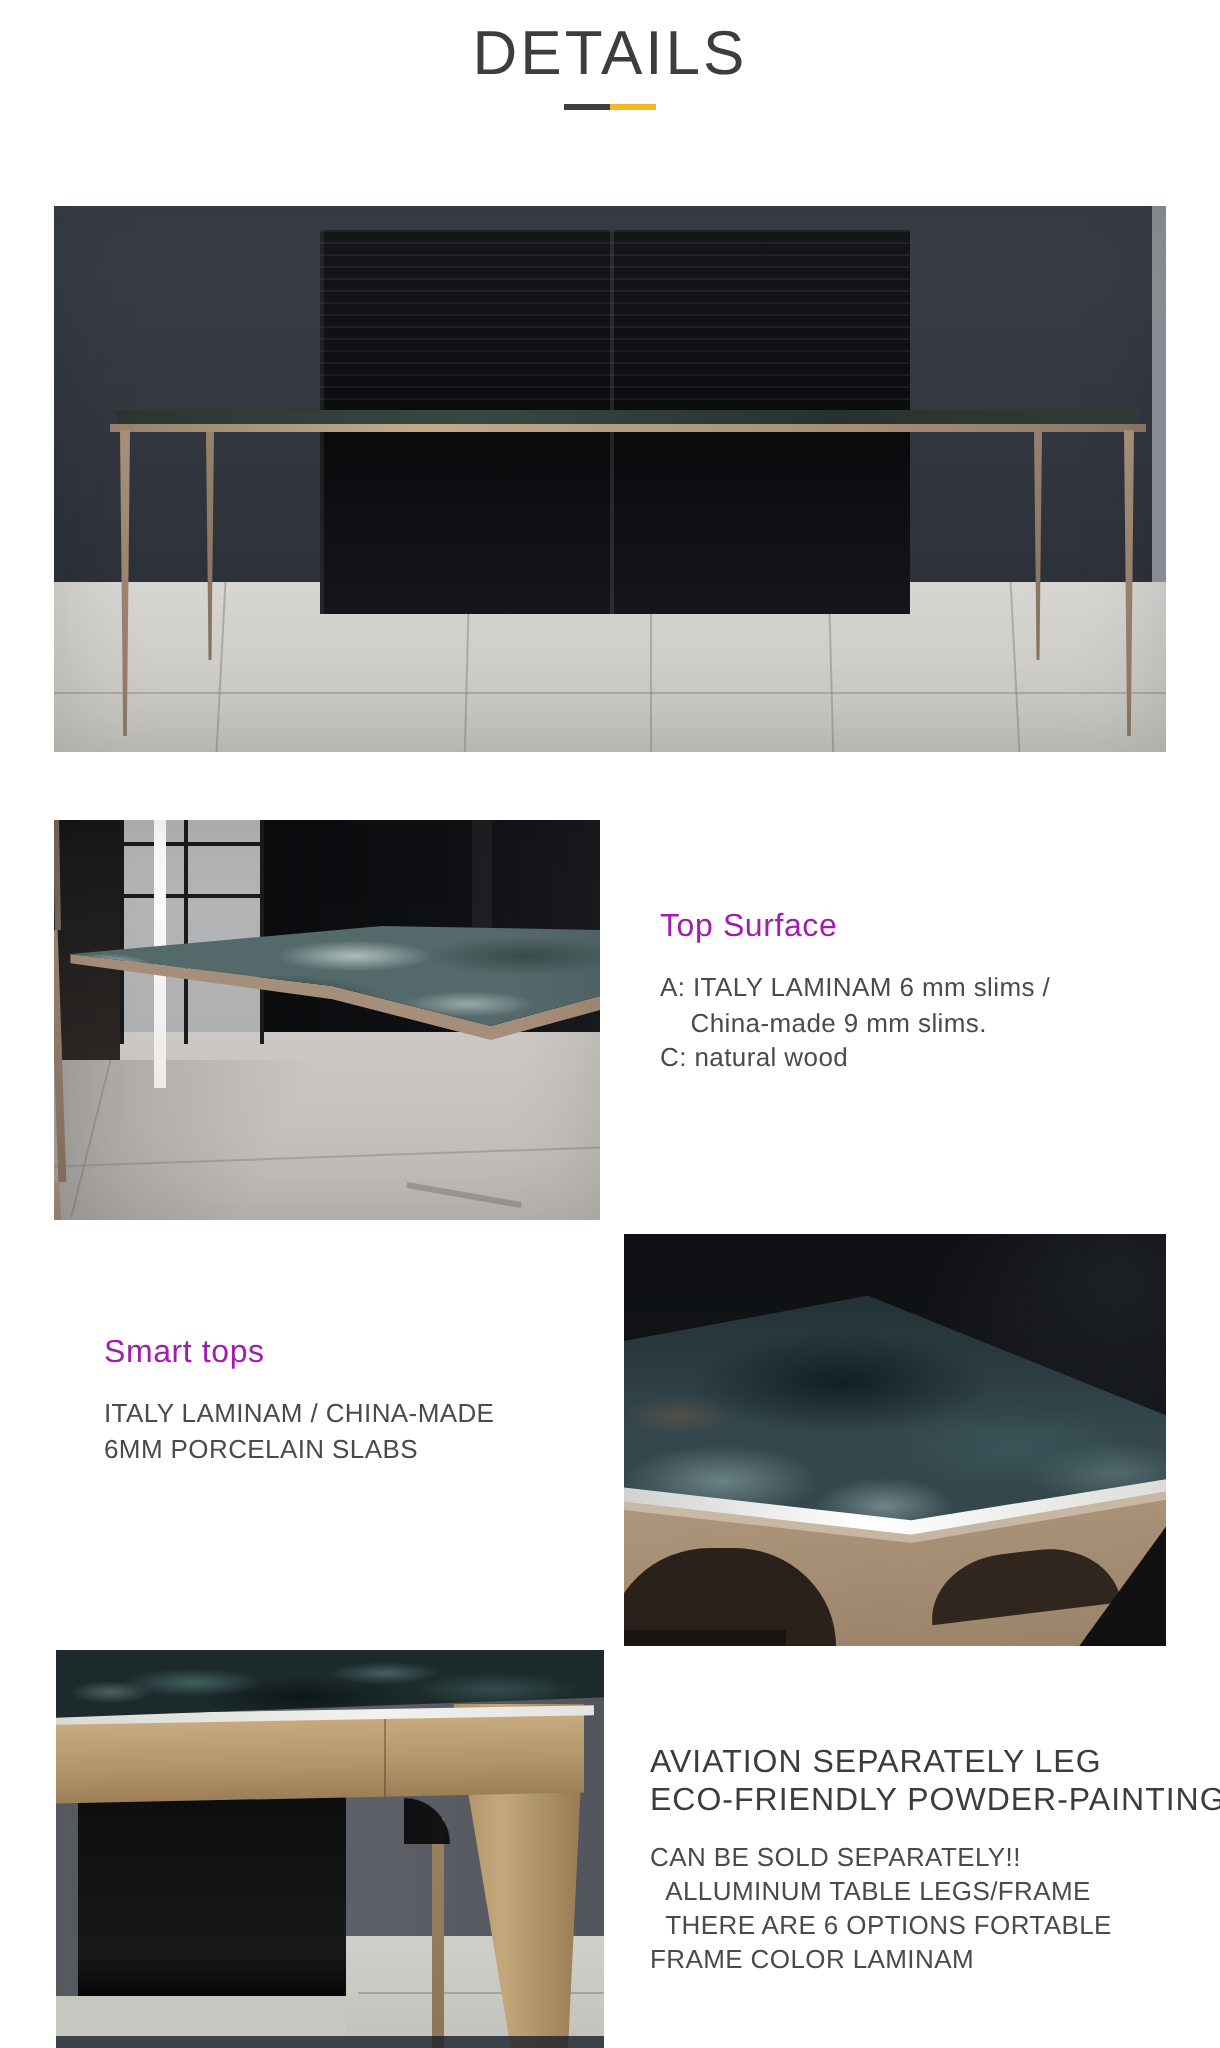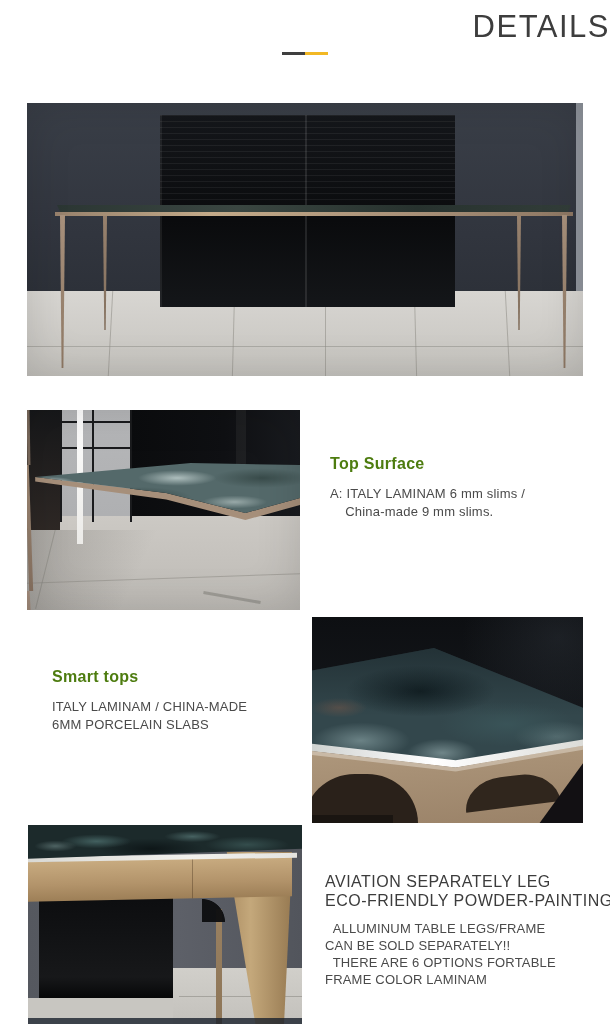--- a/index.html
+++ b/index.html
@@ -1,31 +1,31 @@
 <!DOCTYPE html>
 <html><head>
 <meta charset="utf-8">
 <style>
   html,body{margin:0;padding:0;background:#fff;}
   .page{position:relative;width:610px;height:1024px;background:#fff;overflow:hidden;
         font-family:"Liberation Sans",sans-serif;}
 
   
-  .title{position:absolute;top:9px;left:0;width:100%;text-align:right;
+  .title{position:absolute;top:9px;left:0;width:100%;text-align:center;
          font-size:31px;font-weight:400;color:#3d3d3d;letter-spacing:1.5px;}
   .divider{position:absolute;top:52px;left:282px;width:46px;height:3px;display:flex;}
   .divider .seg-dark{width:23px;height:3px;background:#3f3f3f;}
   .divider .seg-accent{width:23px;height:3px;background:#f2b824;}
   .subtitle{position:absolute;top:62px;left:0;width:100%;text-align:center;
             font-size:12.5px;color:#4d4d4d;letter-spacing:0.7px;white-space:pre;}
 
   
   .photo{position:absolute;overflow:hidden;background:#888;}
   .vignette{position:absolute;inset:0;box-shadow:inset 0 0 45px rgba(0,0,0,0.14);}
-  .heading{position:absolute;font-size:16px;font-weight:700;color:#4d7c0f;letter-spacing:0.3px;}
+  .heading{position:absolute;font-size:16px;font-weight:400;color:#a21caf;letter-spacing:0.3px;}
   .heading-caps{position:absolute;font-size:16px;font-weight:400;color:#3c3c3c;
                 letter-spacing:0.5px;line-height:19px;white-space:pre;}
   .body-line{font-size:13px;line-height:17.5px;color:#4a4a4a;letter-spacing:0.2px;white-space:pre-wrap;}
 
   
   #photo1{left:27px;top:103px;width:556px;height:273px;}
   .p1-wall{position:absolute;left:0;top:0;right:0;height:188px;background:linear-gradient(180deg,#3a3f48,#31353e 70%,#2d3139);}
   .p1-wall-corner{position:absolute;right:0;top:0;width:7px;height:188px;background:#90959d;}
   .p1-floor{position:absolute;left:0;right:0;top:188px;bottom:0;background:linear-gradient(180deg,#d8d6d2,#c5c3be);}
   .p1-grout{position:absolute;top:188px;bottom:0;width:1px;background:rgba(140,138,132,0.55);}
@@ -244,35 +244,36 @@
     <div class="p4-white-edge"></div>
     <div class="p4-marble"></div>
     <div class="p4-bottom-dark"></div>
   </div>
 
   <div id="ts-block">
     <div class="heading" style="left:0;top:0;">Top Surface</div>
     <div id="ts-lines">
       <div class="body-line">A: ITALY LAMINAM 6 mm slims /</div>
       <div class="body-line">    China-made 9 mm slims.</div>
+      <div class="body-line">C: natural wood</div>
     </div>
   </div>
 
   <div id="tt-block">
     <div class="heading" style="left:0;top:0;">Smart tops</div>
     <div id="tt-lines">
       <div class="body-line">ITALY LAMINAM / CHINA-MADE</div>
       <div class="body-line">6MM PORCELAIN SLABS</div>
     </div>
   </div>
 
   <div id="al-block">
     <div class="heading-caps" style="left:0;top:0;">AVIATION SEPARATELY LEG</div>
     <div class="heading-caps" style="left:0;top:19px;">ECO-FRIENDLY POWDER-PAINTING</div>
     <div id="al-lines">
+      <div class="body-line">CAN BE SOLD SEPARATELY!!</div>
       <div class="body-line">  ALLUMINUM TABLE LEGS/FRAME</div>
-      <div class="body-line">CAN BE SOLD SEPARATELY!!</div>
       <div class="body-line">  THERE ARE 6 OPTIONS FORTABLE</div>
       <div class="body-line">FRAME COLOR LAMINAM</div>
     </div>
   </div>
 
 </div>
 
 </body></html>

